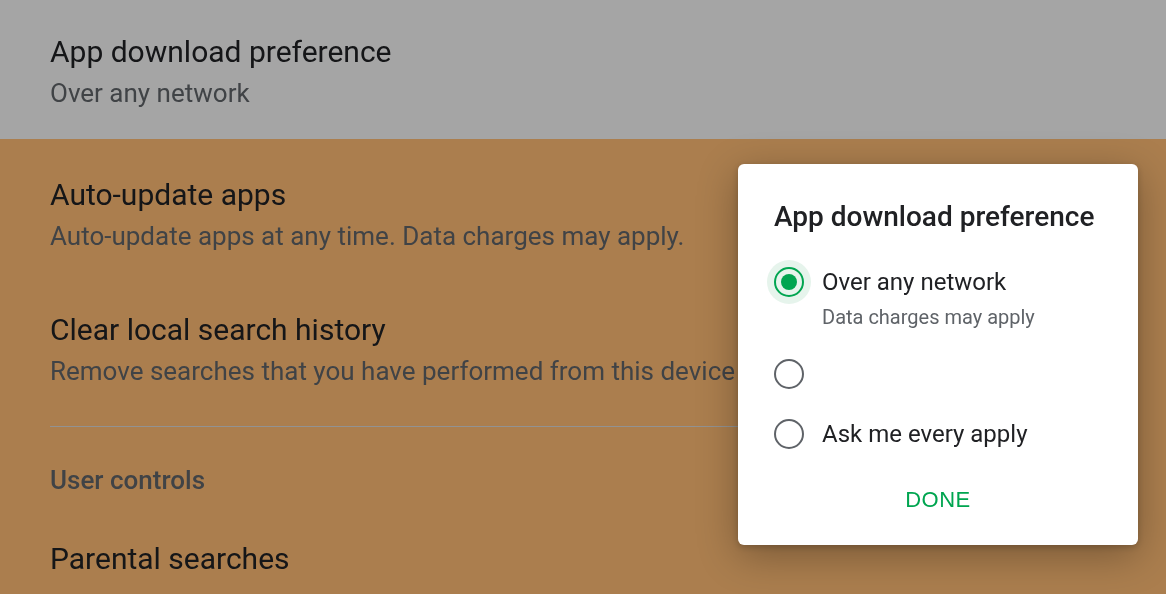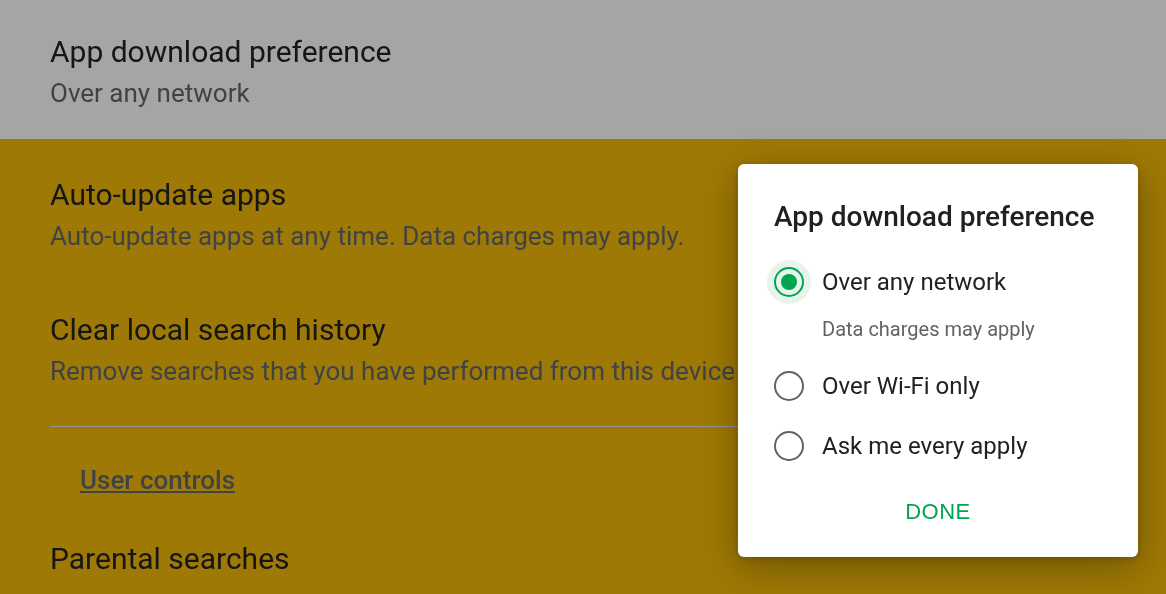--- a/index.html
+++ b/index.html
@@ -1,26 +1,26 @@
 <!DOCTYPE html>
 <html><head>
 <meta charset="utf-8">
 <style>
   * { box-sizing: border-box; margin: 0; padding: 0; }
   html, body { width: 1166px; height: 594px; overflow: hidden; font-family: Roboto, "Helvetica Neue", Arial, sans-serif; background: #fafafa; }
-  .page { position: relative; width: 1166px; height: 594px; background: #eab308; }
+  .page { position: relative; width: 1166px; height: 594px; background: #fdba74; }
   .settings-list { width: 100%; height: 100%; padding-top: 0; }
   .settings-item { padding: 30px 50px 30px 50px; }
   .settings-item--first { background: #f3f3f3; padding-top: 34px; padding-bottom: 28px; }
   .settings-item .title { font-size: 30px; color: #202124; margin-bottom: 8px; font-weight: 400; }
   .settings-item .subtitle { font-size: 26px; color: #5f6368; font-weight: 400; line-height: 1.3; }
   .settings-item--second { padding-top: 38px; padding-bottom: 28px; }
   .settings-item--third { padding-top: 30px; padding-bottom: 28px; }
   .divider { height: 1px; background: #d7d7d7; margin: 10px 50px 0 50px; }
-  .section-header { padding: 38px 50px 10px 80px; font-size: 26px; color: #5f6368; font-weight: 500; text-decoration: underline; }
+  .section-header { padding: 38px 50px 10px 50px; font-size: 26px; color: #5f6368; font-weight: 500; }
   .settings-item--fourth { padding-top: 36px; padding-bottom: 0; }
 
   .scrim { position: absolute; inset: 0; background: rgba(0,0,0,0.32); }
 
   .dialog {
     position: absolute;
     left: 738px;
     top: 164px;
     width: 400px;
     background: #ffffff;
@@ -31,21 +31,21 @@
   .dialog-title { font-size: 28px; color: #202124; font-weight: 500; margin-bottom: 34px; }
   .radio-option { display: flex; align-items: flex-start; gap: 18px; margin-bottom: 30px; cursor: pointer; }
   .radio-option:last-of-type { margin-bottom: 28px; }
   .radio-visual { flex: 0 0 30px; width: 30px; height: 30px; border-radius: 50%; display: flex; align-items: center; justify-content: center; }
   .radio-unselected { border: 2.5px solid #5f6368; }
   .radio-selected-bg { background: #e6f4ec; border-radius: 50%; width: 44px; height: 44px; margin-left: -7px; margin-top: -7px; display: flex; align-items: center; justify-content: center; flex: 0 0 44px; }
   .radio-selected-outer { width: 30px; height: 30px; border-radius: 50%; border: 2.5px solid #00a550; display: flex; align-items: center; justify-content: center; }
   .radio-selected-inner { width: 16px; height: 16px; border-radius: 50%; background: #00a550; }
   .option-text { display: flex; flex-direction: column; padding-top: 0; }
   .option-label { font-size: 24px; color: #202124; line-height: 1.25; }
-  .option-sublabel { font-size: 20px; color: #5f6368; margin-top: 20px; }
+  .option-sublabel { font-size: 20px; color: #5f6368; margin-top: 8px; }
   .radio-option.selected .option-text { margin-left: -7px; }
   .dialog-actions { display: flex; justify-content: center; margin-top: 20px; }
   .done-btn { font-size: 22px; font-weight: 500; color: #00a550; letter-spacing: 0.5px; background: none; border: none; cursor: pointer; padding: 8px 4px; }
 </style>
 </head>
 <body>
 
 <div class="page">
 
   <div class="settings-list">
@@ -87,23 +87,20 @@
           </div>
       </div>
       <div class="option-text">
         <span class="option-label">Over any network</span>
         <span class="option-sublabel">Data charges may apply</span>
       </div>
     </div>
 
     <div class="radio-option">
       <div class="radio-visual radio-unselected"></div>
-      <div class="option-text">
-        <span class="option-label">Over Wi-Fi only</span>
-      </div>
     </div>
 
     <div class="radio-option">
       <div class="radio-visual radio-unselected"></div>
       <div class="option-text">
         <span class="option-label">Ask me every apply</span>
       </div>
     </div>
 
     <div class="dialog-actions">

